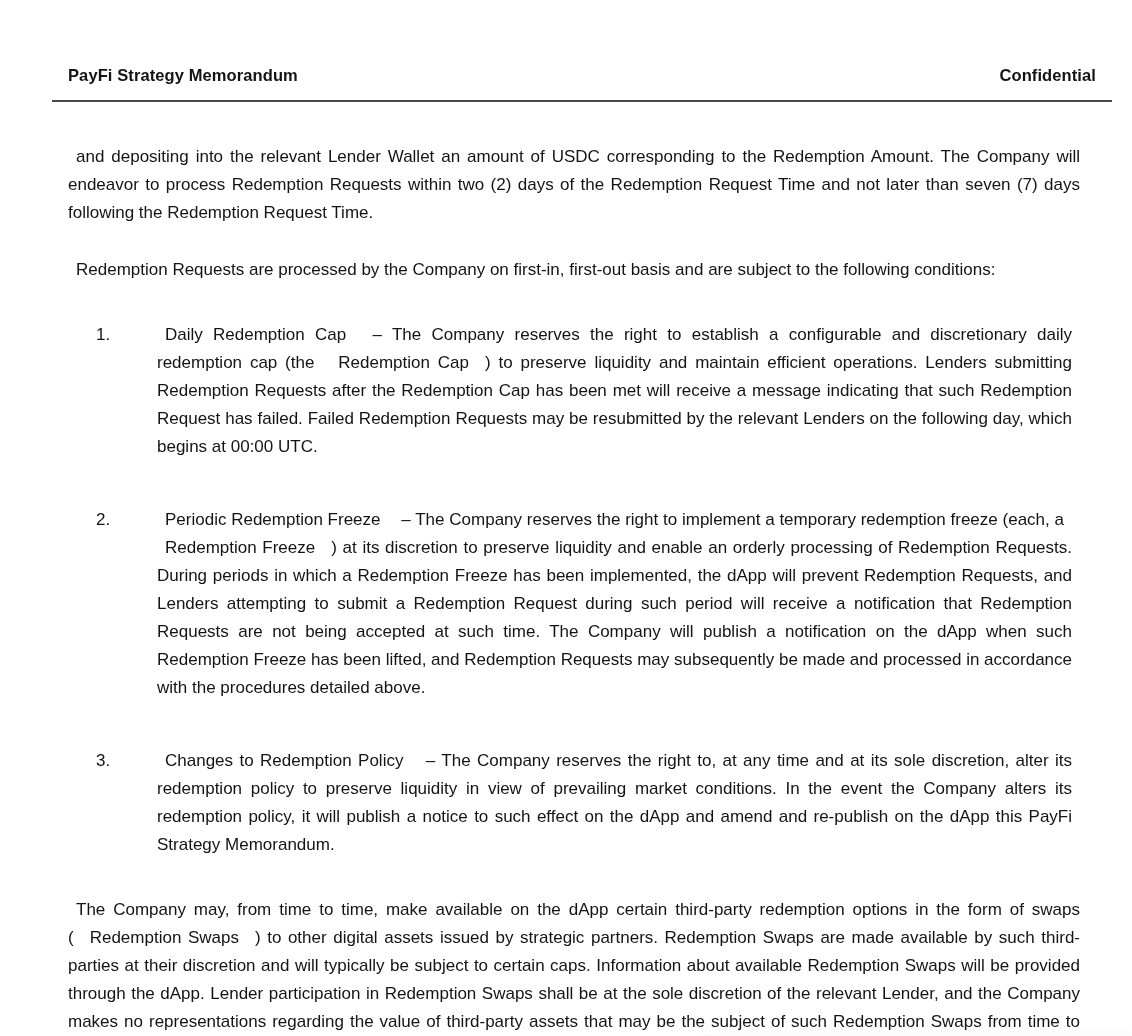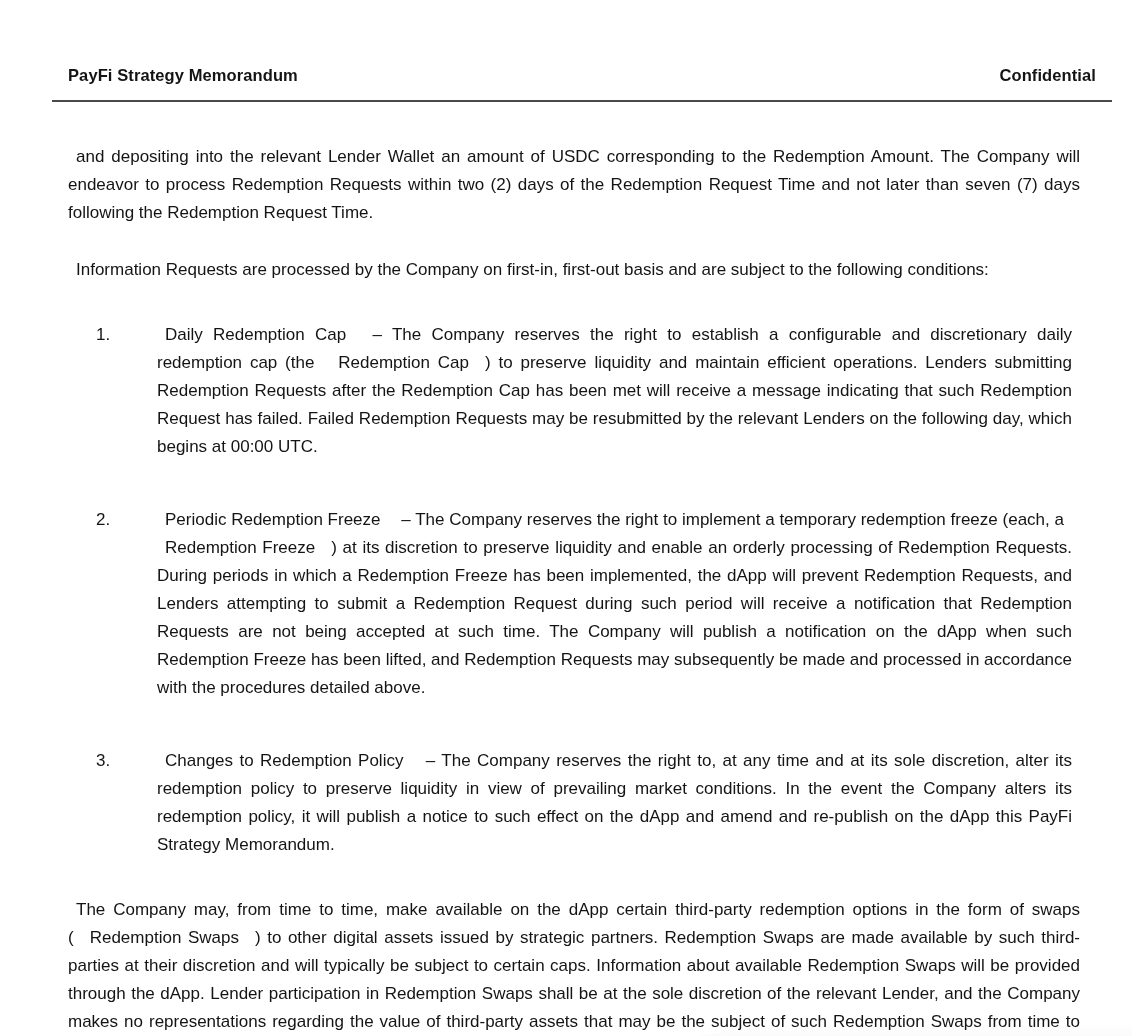--- a/index.html
+++ b/index.html
@@ -76,21 +76,21 @@
 </head>
 <body>
 
 <div class="page">
   <div class="header">
     <span>PayFi Strategy Memorandum</span>
     <span>Confidential</span>
   </div>
   <div class="doc-body">
       <p class="para"><span class="normal">and depositing into the relevant Lender Wallet an amount of USDC corresponding to the Redemption Amount. The Company will endeavor to process Redemption Requests within two (2) days of the Redemption Request Time and not later than seven (7) days following the Redemption Request Time.</span></p>
-      <p class="para"><span class="normal">Information Requests are processed by the Company on first-in, first-out basis and are subject to the following conditions:</span></p>
+      <p class="para"><span class="normal">Redemption Requests are processed by the Company on first-in, first-out basis and are subject to the following conditions:</span></p>
       <div class="numbered-list-item">
         <span class="list-marker">1.</span>
         <div class="list-content"><span class="bold">Daily Redemption Cap</span><span class="normal"> – The Company reserves the right to establish a configurable and discretionary daily redemption cap (the </span><span class="bold">Redemption Cap</span><span class="normal">) to preserve liquidity and maintain efficient operations. Lenders submitting Redemption Requests after the Redemption Cap has been met will receive a message indicating that such Redemption Request has failed. Failed Redemption Requests may be resubmitted by the relevant Lenders on the following day, which begins at 00:00 UTC.</span></div>
       </div>
       <div class="numbered-list-item">
         <span class="list-marker">2.</span>
         <div class="list-content"><span class="bold">Periodic Redemption Freeze</span><span class="normal"> – The Company reserves the right to implement a temporary redemption freeze (each, a </span><span class="bold">Redemption Freeze</span><span class="normal">) at its discretion to preserve liquidity and enable an orderly processing of Redemption Requests. During periods in which a Redemption Freeze has been implemented, the dApp will prevent Redemption Requests, and Lenders attempting to submit a Redemption Request during such period will receive a notification that Redemption Requests are not being accepted at such time. The Company will publish a notification on the dApp when such Redemption Freeze has been lifted, and Redemption Requests may subsequently be made and processed in accordance with the procedures detailed above.</span></div>
       </div>
       <div class="numbered-list-item">
         <span class="list-marker">3.</span>

